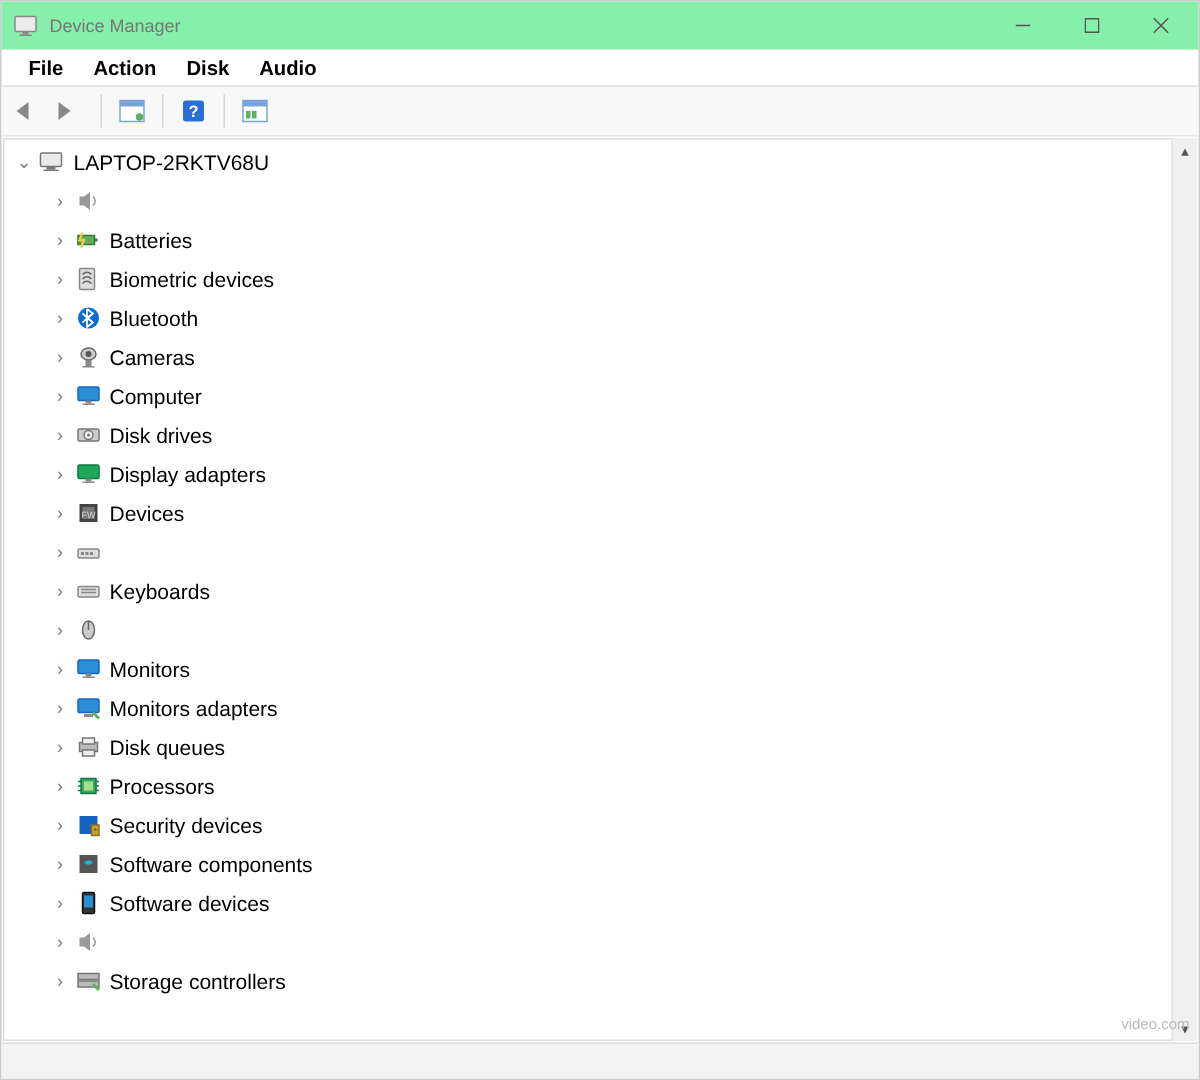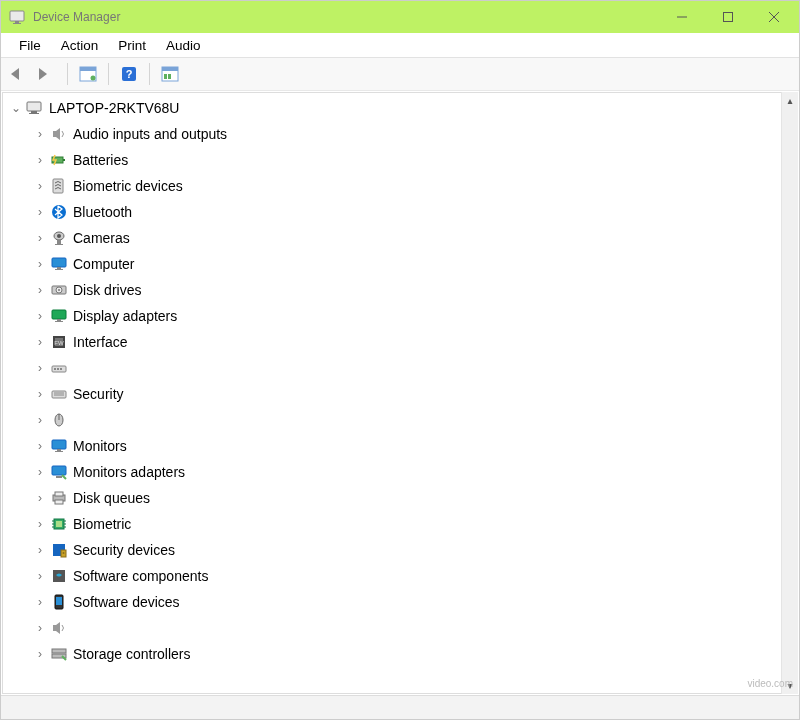--- a/index.html
+++ b/index.html
@@ -1,24 +1,24 @@
 <!DOCTYPE html>
 <html><head>
   <meta charset="utf-8">
   <style>
     * { box-sizing: border-box; margin: 0; padding: 0; font-family: 'Segoe UI', Tahoma, sans-serif; }
     body { background: #fff; width: 800px; height: 720px; overflow: hidden; }
     .window { width: 800px; height: 720px; border: 1px solid #ccc; background: #fff; display: flex; flex-direction: column; }
-    .titlebar { height: 32px; display: flex; align-items: center; padding: 0 2px 0 8px; background: #bef264; }
+    .titlebar { height: 32px; display: flex; align-items: center; padding: 0 2px 0 8px; background: #86efac; }
     .titlebar-icon { width: 16px; height: 16px; margin-right: 8px; }
     .title-text { font-size: 12px; color: #777; flex: 1; }
     .win-controls { display: flex; }
     .win-btn { width: 46px; height: 30px; display: flex; align-items: center; justify-content: center; color: #555; font-size: 14px;}
     .menubar { height: 24px; display: flex; align-items: center; padding: 2px 8px; gap: 0; font-size: 13.5px; }
-    .menu-item { padding: 2px 10px; cursor: default; }
+    .menu-item { padding: 2px 10px; cursor: default; font-weight: bold; }
     .toolbar { height: 34px; border-top: 1px solid #e2e2e2; border-bottom: 1px solid #e8e8e8; display: flex; align-items: center; padding: 0 6px; gap: 4px; background: #f8f8f8; }
     .tb-sep { width: 1px; height: 22px; background: #d4d4d4; margin: 0 4px; }
     .tb-btn { width: 24px; height: 24px; display: flex; align-items: center; justify-content: center; }
     .content { flex: 1; display: flex; position: relative; }
     .tree { flex: 1; padding: 2px 2px; overflow: hidden; font-size: 14px; border: 1px solid #ddd; margin: 1px; background:#fff;}
     .row { height: 26px; display: flex; align-items: center; white-space: nowrap; }
     .chev { width: 14px; color: #777; font-size: 12px; text-align: center; }
     .row .icon { width: 18px; height: 18px; margin: 0 5px 0 3px; display: inline-flex; align-items: center; justify-content: center; }
     .indent0 { padding-left: 4px; }
     .indent1 { padding-left: 28px; }
@@ -56,21 +56,21 @@
             <line x1="0" y1="0" x2="10" y2="10" stroke="#555"></line>
             <line x1="10" y1="0" x2="0" y2="10" stroke="#555"></line>
           </svg>
         </div>
     </div>
   </div>
 
   <div class="menubar">
     <div class="menu-item">File</div>
     <div class="menu-item">Action</div>
-    <div class="menu-item">Print</div>
+    <div class="menu-item">Disk</div>
     <div class="menu-item">Audio</div>
   </div>
 
   <div class="toolbar">
     <div class="tb-btn">
         <svg width="18" height="14" viewBox="0 0 18 14">
           <path d="M9 1 L1 7 L9 13 Z" fill="#888"></path>
         </svg>
       </div>
     <div class="tb-btn">
@@ -118,21 +118,20 @@
           <span>LAPTOP-2RKTV68U</span>
         </div>
         <div class="row indent1">
           <span class="chev">›</span>
           <span class="icon">
             <svg width="18" height="18" viewBox="0 0 18 18">
               <path d="M3 6 H6 L10 3 V15 L6 12 H3 Z" fill="#999"></path>
               <path d="M12 6 Q15 9 12 12" fill="none" stroke="#999"></path>
             </svg>
           </span>
-          <span>Audio inputs and outputs</span>
         </div>
         <div class="row indent1">
           <span class="chev">›</span>
           <span class="icon">
             <svg width="18" height="18" viewBox="0 0 18 18">
               <rect x="2" y="6" width="11" height="6" fill="#5fb05f" stroke="#2e7d32"></rect>
               <rect x="13" y="8" width="2" height="2" fill="#2e7d32"></rect>
               <path d="M5 4 L3 9 H6 L4 14" stroke="#f7c948" stroke-width="1.5" fill="none"></path>
             </svg>
           </span>
@@ -205,21 +204,21 @@
         </div>
         <div class="row indent1">
           <span class="chev">›</span>
           <span class="icon">
             <svg width="18" height="18" viewBox="0 0 18 18">
               <rect x="3" y="3" width="12" height="12" fill="#444"></rect>
               <rect x="5" y="5" width="8" height="8" fill="#777"></rect>
               <text x="9" y="12" font-size="6" text-anchor="middle" fill="#ddd">FW</text>
             </svg>
           </span>
-          <span>Interface</span>
+          <span>Devices</span>
         </div>
         <div class="row indent1">
           <span class="chev">›</span>
           <span class="icon">
             <svg width="18" height="18" viewBox="0 0 18 18">
               <rect x="2" y="7" width="14" height="6" rx="1" fill="#ddd" stroke="#888"></rect>
               <rect x="4" y="9" width="2" height="2" fill="#888"></rect>
               <rect x="7" y="9" width="2" height="2" fill="#888"></rect>
               <rect x="10" y="9" width="2" height="2" fill="#888"></rect>
             </svg>
@@ -227,21 +226,21 @@
         </div>
         <div class="row indent1">
           <span class="chev">›</span>
           <span class="icon">
             <svg width="18" height="18" viewBox="0 0 18 18">
               <rect x="2" y="6" width="14" height="7" rx="1" fill="#ddd" stroke="#888"></rect>
               <line x1="4" y1="8" x2="14" y2="8" stroke="#888"></line>
               <line x1="4" y1="10" x2="14" y2="10" stroke="#888"></line>
             </svg>
           </span>
-          <span>Security</span>
+          <span>Keyboards</span>
         </div>
         <div class="row indent1">
           <span class="chev">›</span>
           <span class="icon">
             <svg width="18" height="18" viewBox="0 0 18 18">
               <ellipse cx="9" cy="9" rx="4" ry="6" fill="#ccc" stroke="#666"></ellipse>
               <line x1="9" y1="3" x2="9" y2="9" stroke="#666"></line>
             </svg>
           </span>
         </div>
@@ -285,21 +284,21 @@
               <rect x="4" y="4" width="10" height="10" fill="#3a6" stroke="#174"></rect>
               <rect x="6" y="6" width="6" height="6" fill="#ad8"></rect>
               <line x1="2" y1="6" x2="4" y2="6" stroke="#174"></line>
               <line x1="2" y1="9" x2="4" y2="9" stroke="#174"></line>
               <line x1="2" y1="12" x2="4" y2="12" stroke="#174"></line>
               <line x1="14" y1="6" x2="16" y2="6" stroke="#174"></line>
               <line x1="14" y1="9" x2="16" y2="9" stroke="#174"></line>
               <line x1="14" y1="12" x2="16" y2="12" stroke="#174"></line>
             </svg>
           </span>
-          <span>Biometric</span>
+          <span>Processors</span>
         </div>
         <div class="row indent1">
           <span class="chev">›</span>
           <span class="icon">
             <svg width="18" height="18" viewBox="0 0 18 18">
               <rect x="3" y="3" width="12" height="12" fill="#1565c0"></rect>
               <rect x="11" y="9" width="5" height="7" fill="#c9a227" stroke="#8a6d1a"></rect>
               <circle cx="13.5" cy="12" r="1" fill="#8a6d1a"></circle>
             </svg>
           </span>

